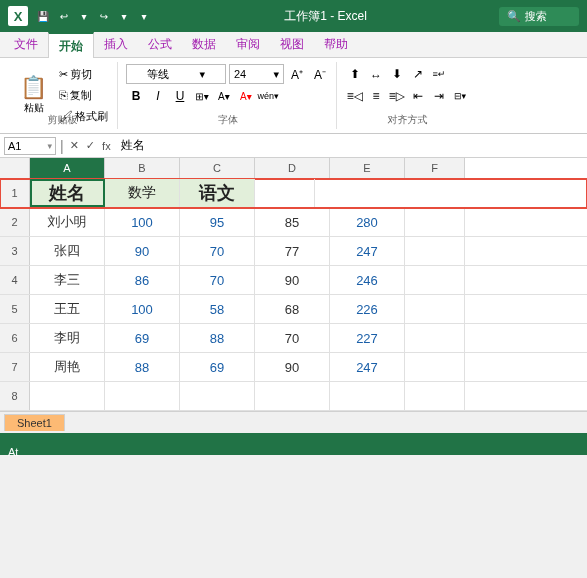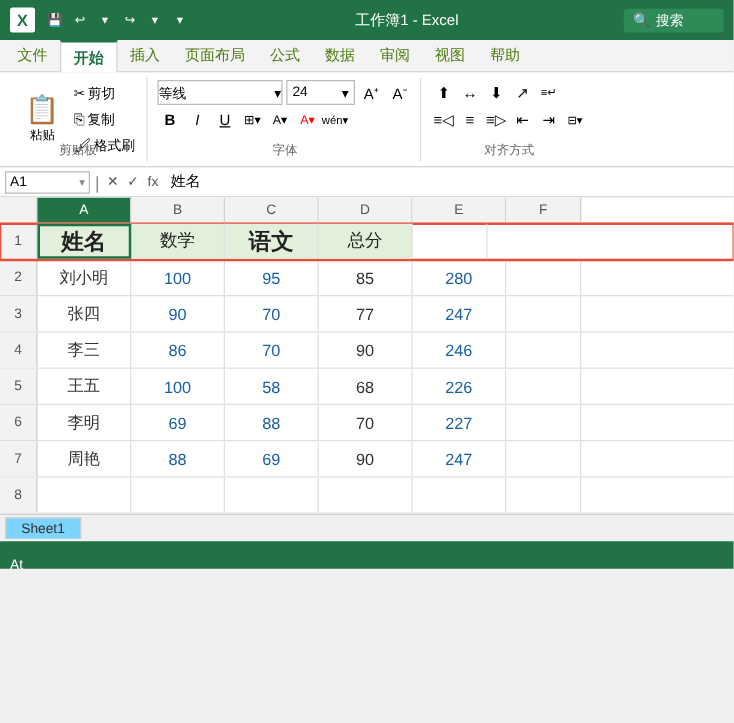--- a/index.html
+++ b/index.html
@@ -81,21 +81,21 @@
       align-items: center;
       height: 26px;
       padding: 0 4px;
       background: #f3f3f3;
       border-bottom: 1px solid #d0d0d0;
     }
     .ribbon-tab {
       padding: 4px 10px;
       font-size: 12px;
       cursor: pointer;
-      color: #4d7c0f;
+      color: #a21caf;
       height: 26px;
       display: flex;
       align-items: center;
     }
     .ribbon-tab.active {
       background: #ffffff;
       color: #217346;
       font-weight: bold;
       border-top: 2px solid #217346;
       border-left: 1px solid #d0d0d0;
@@ -186,21 +186,21 @@
       gap: 2px;
     }
     .font-row1 {
       display: flex;
       align-items: center;
       gap: 3px;
     }
     .font-dropdown {
       border: 1px solid #bbb;
       background: white;
-      padding: 1px 0;
+      padding: 1px 20px;
       font-size: 11px;
       height: 20px;
       width: 100px;
       display: flex;
       align-items: center;
       justify-content: space-between;
       cursor: pointer;
     }
     .font-size-dropdown {
       border: 1px solid #bbb;
@@ -251,21 +251,21 @@
       display: flex;
       align-items: center;
       background: white;
       border-bottom: 1px solid #d0d0d0;
       height: 24px;
       padding: 0 4px;
       gap: 4px;
     }
     .name-box {
       border: 1px solid #bbb;
-      width: 68px;
+      width: 52px;
       height: 18px;
       font-size: 11px;
       padding: 0 3px;
       display: flex;
       align-items: center;
       justify-content: space-between;
     }
     .formula-bar-sep {
       color: #888;
       font-size: 14px;
@@ -396,21 +396,21 @@
       display: flex;
       align-items: center;
       padding: 0 4px;
       gap: 0;
     }
     .sheet-tab {
       padding: 2px 12px;
       font-size: 11px;
       border: 1px solid #d0d0d0;
       border-bottom: none;
-      background: #7dd3fc;
+      background: #fdba74;
       cursor: pointer;
       color: #333;
     }
   </style>
 </head>
 <body>
 
 <div class="title-bar">
   <div class="title-bar-left">
     <div class="excel-logo">X</div>
@@ -430,21 +430,20 @@
       <span>🔍</span>
       <span>搜索</span>
     </div>
   </div>
 </div>
 
 <div class="ribbon-tabs">
   <div class="ribbon-tab">文件</div>
   <div class="ribbon-tab active">开始</div>
   <div class="ribbon-tab">插入</div>
-  <div class="ribbon-tab">页面布局</div>
   <div class="ribbon-tab">公式</div>
   <div class="ribbon-tab">数据</div>
   <div class="ribbon-tab">审阅</div>
   <div class="ribbon-tab">视图</div>
   <div class="ribbon-tab">帮助</div>
 </div>
 
 <div class="ribbon-content">
 
   <div class="ribbon-group" style="min-width:90px;">
@@ -545,21 +544,20 @@
       <div class="col-header cell-d">D</div>
       <div class="col-header cell-e">E</div>
       <div class="col-header cell-f">F</div>
     </div>
 
     <div class="sheet-row" style="outline: 2px solid #e74c3c; outline-offset: -1px; position:relative; z-index:2;">
       <div class="row-header">1</div>
       <div class="sheet-cell cell-a header-row col-a selected-outline" style="font-size:18px; font-weight:bold;">姓名</div>
       <div class="sheet-cell cell-b header-row">数学</div>
       <div class="sheet-cell cell-c header-row col-c" style="font-size:18px; font-weight:bold;">语文</div>
-      <div class="sheet-cell cell-e header-row">总分</div>
       <div class="sheet-cell cell-f"></div>
     </div>
 
     <div class="sheet-row">
       <div class="row-header">2</div>
       <div class="sheet-cell cell-a">刘小明</div>
       <div class="sheet-cell cell-b num-cell">100</div>
       <div class="sheet-cell cell-c num-cell">95</div>
       <div class="sheet-cell cell-d">85</div>
       <div class="sheet-cell cell-e num-cell">280</div>

